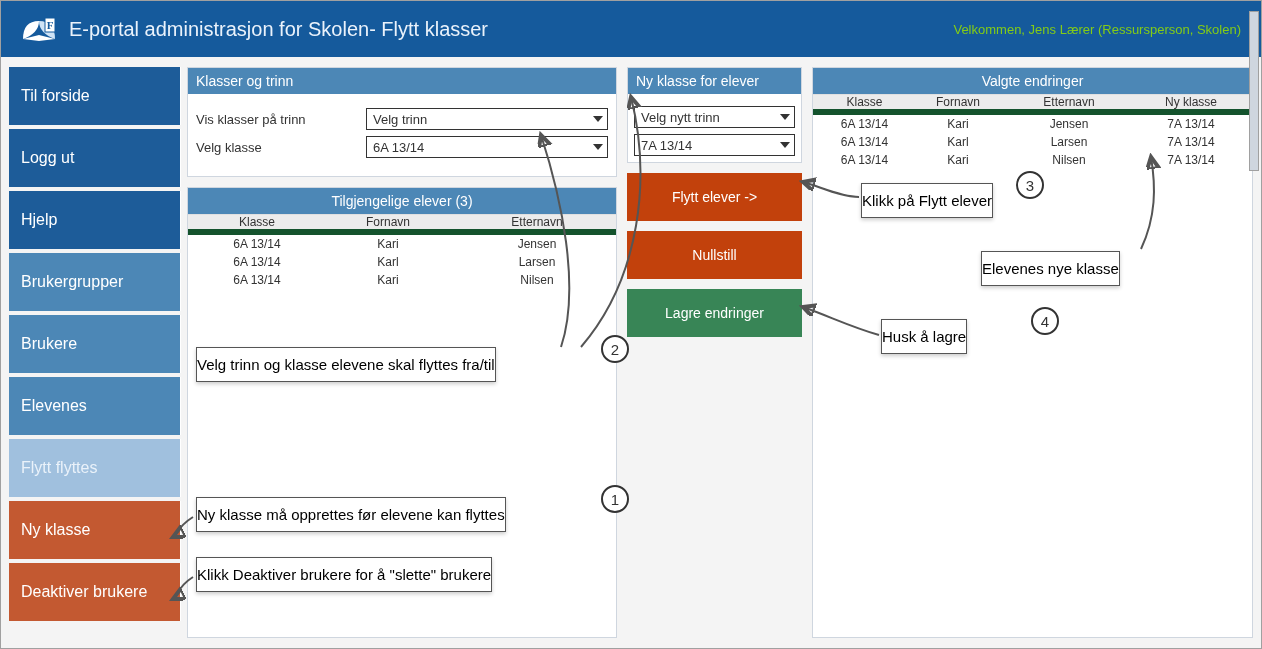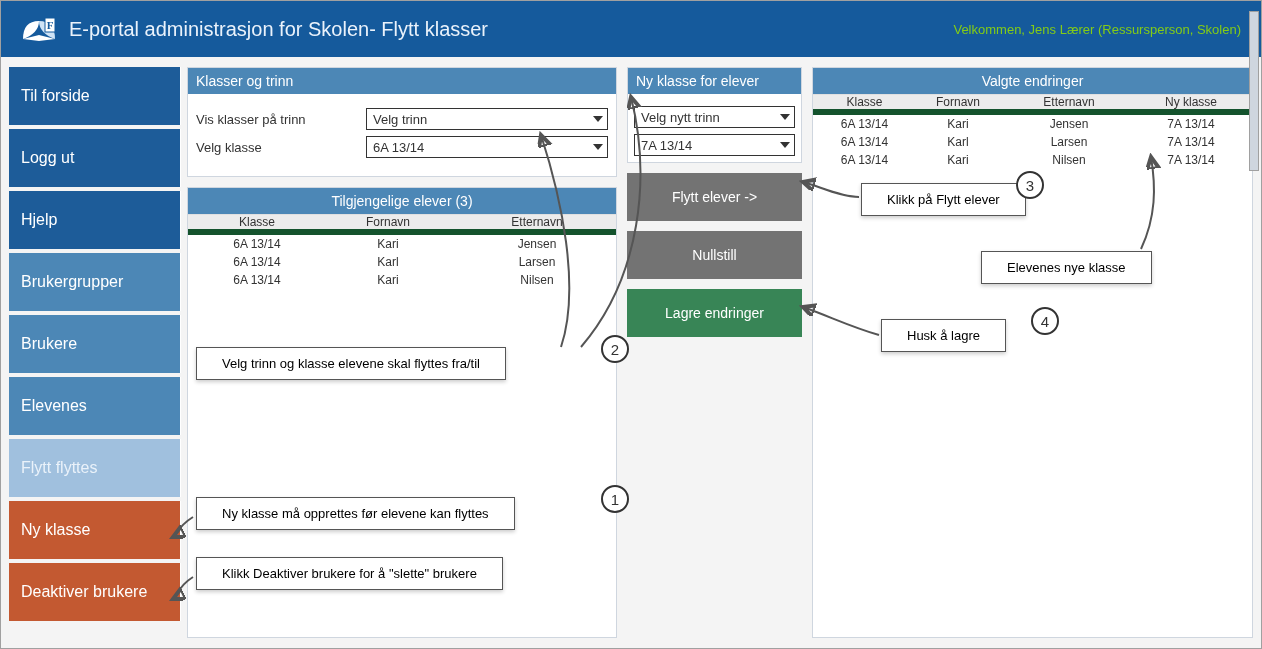--- a/index.html
+++ b/index.html
@@ -42,25 +42,25 @@
   .cA { width:130px; padding-left:8px; }
   .cB { width:140px; }
   .cC { flex:1; }
 
   .hdr4 .cA { width:95px; }
   .hdr4 .cB { width:100px; }
   .hdr4 .cC { width:120px; }
   .hdr4 .cD { flex:1; }
 
   .action-btn { height:48px; display:flex; align-items:center; justify-content:center; color:#fff; font-size:14px; cursor:pointer; }
-  .btn-blue  { background:#737373; }
+  .btn-blue  { background:#c2410c; }
   .btn-green { background:#388556; }
 
   
-  .callout { position:absolute; background:#fff; border:1px solid #555; padding:8px 25px; font-size:13px; color:#000; box-shadow:0 2px 4px rgba(0,0,0,.2); z-index:50; white-space:nowrap; }
+  .callout { position:absolute; background:#fff; border:1px solid #555; padding:8px 0; font-size:15px; color:#000; box-shadow:0 2px 4px rgba(0,0,0,.2); z-index:50; white-space:nowrap; }
   .num { position:absolute; width:28px; height:28px; border-radius:50%; border:2px solid #333; background:#fff; display:flex; align-items:center; justify-content:center; font-size:15px; font-weight:400; z-index:60; }
 
   .arrow { position:absolute; z-index:40; pointer-events:none; }
   .arrow svg { overflow:visible; }
   .arrow path, .arrow line { stroke:#555; stroke-width:2; fill:none; }
   .arrowhead { fill:#555; stroke:none; }
 
   .scroll-handle { position:absolute; right:2px; width:10px; background:#cfd6df; border:1px solid #a0a0a0; }
 </style>
 </head>

